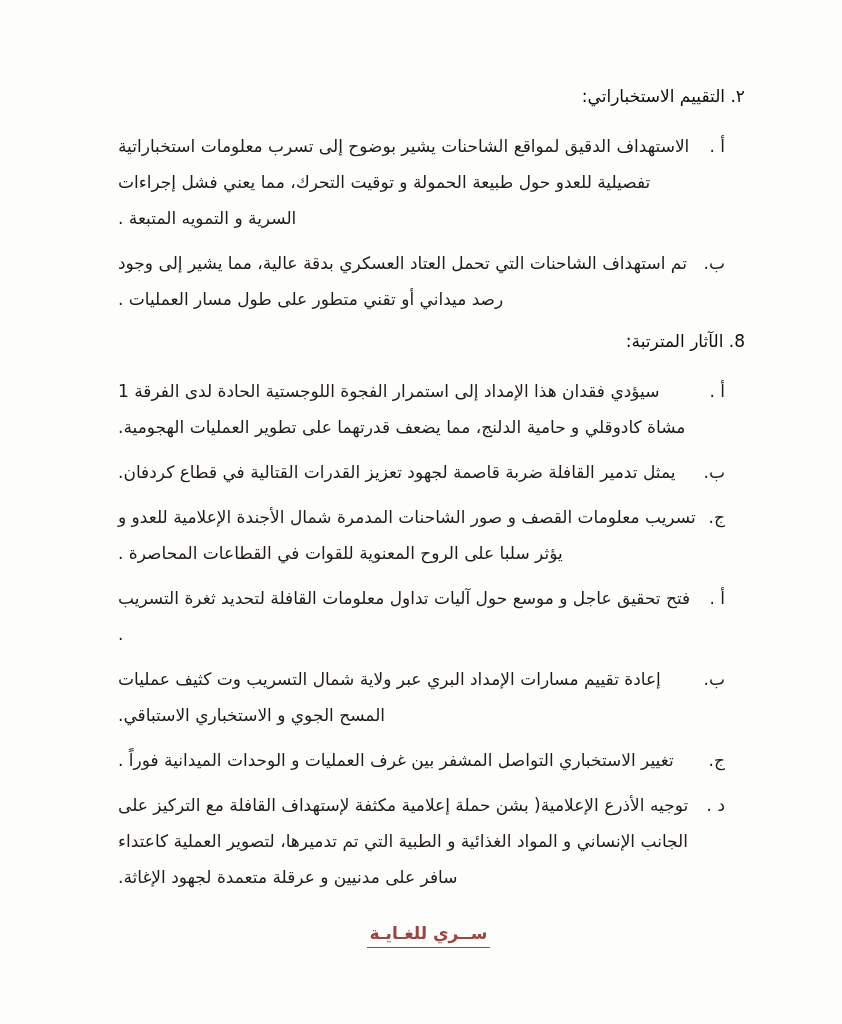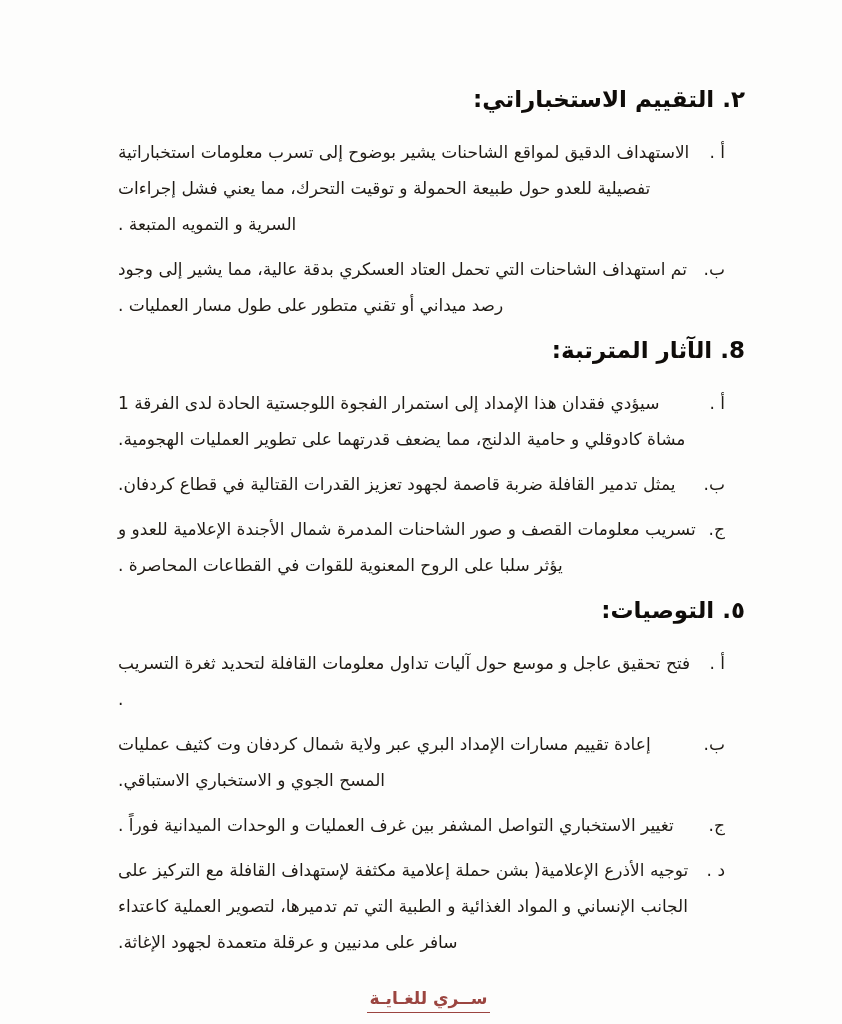--- a/index.html
+++ b/index.html
@@ -16,22 +16,22 @@
   }
   .page {
     direction: rtl;
     box-sizing: border-box;
     width: 842px;
     height: 1024px;
     padding: 86px 97px 0 112px;
   }
   .section { margin: 0; }
   .section-heading {
-    font-size: 23px;
-    font-weight: bold;
+    font-size: 17px;
+    font-weight: normal;
     color: #0f0c09;
     margin: 0 0 22px 0;
     letter-spacing: 0.2px;
   }
   .section + .section .section-heading { margin-top: 14px; }
   .items { margin-right: 20px; }
   .item {
     display: flex;
     align-items: flex-start;
     font-size: 17px;
@@ -95,29 +95,28 @@
         <span class="item-text">يمثل تدمير القافلة ضربة قاصمة لجهود تعزيز القدرات القتالية في قطاع كردفان.</span>
       </div>
       <div class="item">
         <span class="item-label">ج.</span>
         <span class="item-text">تسريب معلومات القصف و صور الشاحنات المدمرة شمال الأجندة الإعلامية للعدو و يؤثر سلبا على الروح المعنوية للقوات في القطاعات المحاصرة .</span>
       </div>
     </div>
   </div>
 
   <div class="section">
-    <div class="section-heading">٥. التوصيات:</div>
     <div class="items">
       <div class="item">
         <span class="item-label">أ .</span>
         <span class="item-text">فتح تحقيق عاجل و موسع حول آليات تداول معلومات القافلة لتحديد ثغرة التسريب .</span>
       </div>
       <div class="item">
         <span class="item-label">ب.</span>
-        <span class="item-text">إعادة تقييم مسارات الإمداد البري عبر ولاية شمال كردفان وت كثيف عمليات المسح الجوي و الاستخباري الاستباقي.</span>
+        <span class="item-text">إعادة تقييم مسارات الإمداد البري عبر ولاية شمال التسريب وت كثيف عمليات المسح الجوي و الاستخباري الاستباقي.</span>
       </div>
       <div class="item">
         <span class="item-label">ج.</span>
         <span class="item-text">تغيير الاستخباري التواصل المشفر بين غرف العمليات و الوحدات الميدانية فوراً .</span>
       </div>
       <div class="item">
         <span class="item-label">د .</span>
         <span class="item-text">توجيه الأذرع الإعلامية( بشن حملة إعلامية مكثفة لإستهداف القافلة مع التركيز على الجانب الإنساني و المواد الغذائية و الطبية التي تم تدميرها، لتصوير العملية كاعتداء سافر على مدنيين و عرقلة متعمدة لجهود الإغاثة.</span>
       </div>
     </div>

